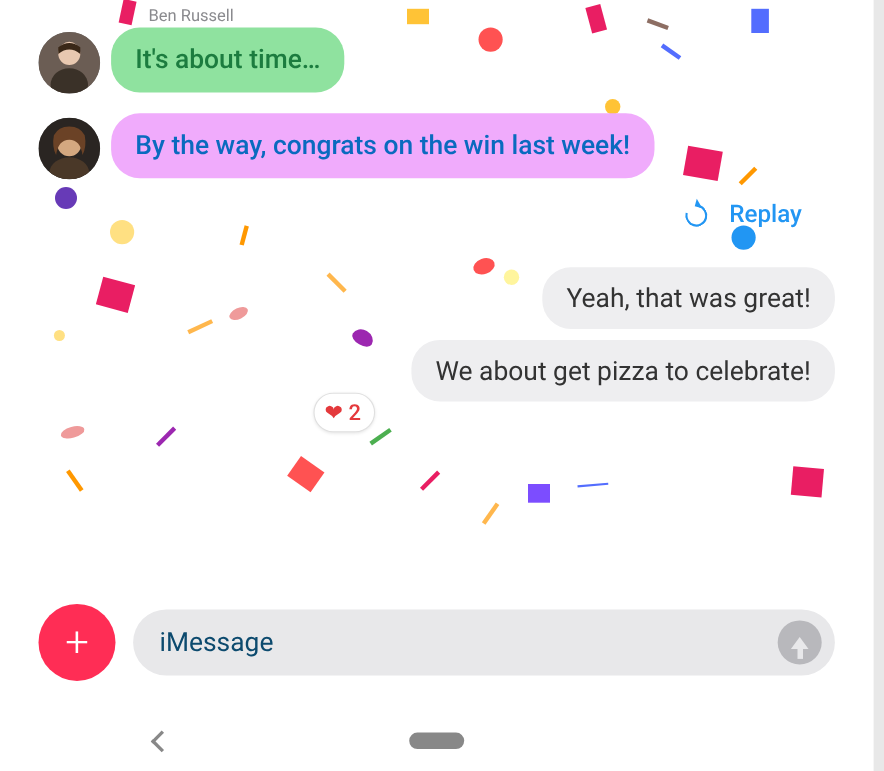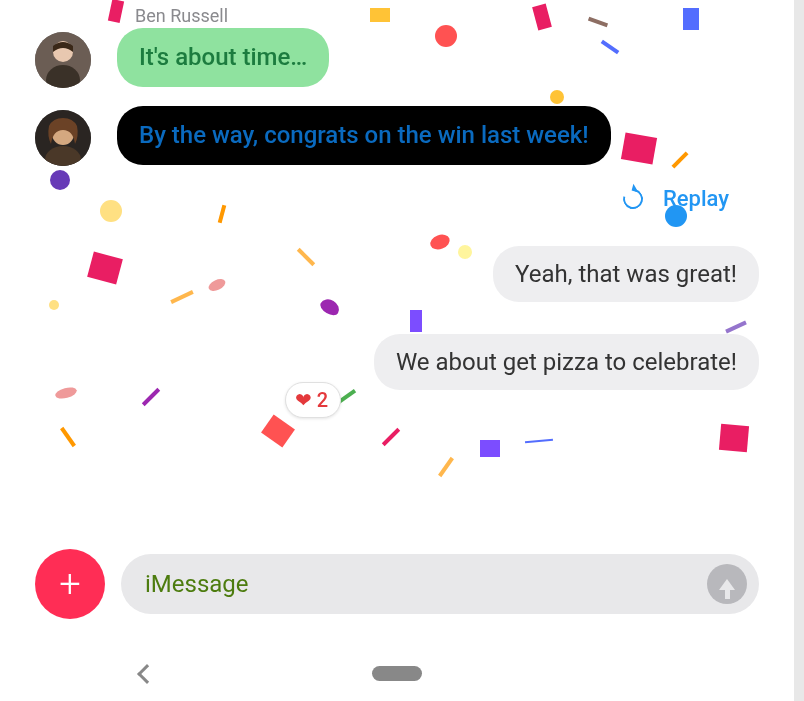--- a/index.html
+++ b/index.html
@@ -29,28 +29,28 @@
       pointer-events: none;
     }
     .messages {
       padding-top: 5px;
       position: relative;
       z-index: 1;
     }
     .msg-block { margin-bottom: 18px; position: relative; }
     .sender-name {
       color: #8a8a8e;
-      font-size: 18px;
+      font-size: 15px;
       margin-left: 100px;
       margin-bottom: 2px;
     }
     .msg-row {
       display: flex;
       align-items: flex-start;
-      gap: 26px;
+      gap: 10px;
     }
     .avatar {
       width: 56px;
       height: 56px;
       border-radius: 50%;
       background: #777;
       flex-shrink: 0;
       margin-top: 4px;
       overflow: hidden;
     }
@@ -61,21 +61,21 @@
       font-size: 24px;
       line-height: 1.3;
       max-width: 500px;
     }
     .bubble-green {
       background: #8fe29f;
       color: #1c7c3f;
       font-weight: 500;
     }
     .bubble-blue {
-      background: #000000;
+      background: #f0abfc;
       color: #0a6abf;
       font-weight: 500;
     }
     .replay {
       color: #2296f3;
       font-size: 22px;
       font-weight: 500;
       text-align: right;
       margin-right: 30px;
       margin-top: 20px;
@@ -99,21 +99,21 @@
       top: -5px;
       left: 6px;
       border: 5px solid transparent;
       border-right-color: #2296f3;
       transform: rotate(-0deg);
     }
     .sent-block {
       display: flex;
       flex-direction: column;
       align-items: flex-end;
-      gap: 32px;
+      gap: 10px;
       margin-top: 35px;
       margin-right: 0;
       position: relative;
     }
     .bubble-gray {
       background: #eeeef0;
       color: #333;
       font-size: 24px;
       padding: 14px 22px;
       border-radius: 26px;
@@ -161,21 +161,21 @@
       flex: 1;
       height: 60px;
       border-radius: 30px;
       background: #e8e8ea;
       display: flex;
       align-items: center;
       justify-content: space-between;
       padding: 0 12px 0 24px;
     }
     .compose-placeholder {
-      color: #4d7c0f;
+      color: #0c4a6e;
       font-size: 24px;
     }
     .send-btn {
       width: 40px;
       height: 40px;
       border-radius: 50%;
       background: #b8b8bc;
       display: flex;
       align-items: center;
       justify-content: center;

